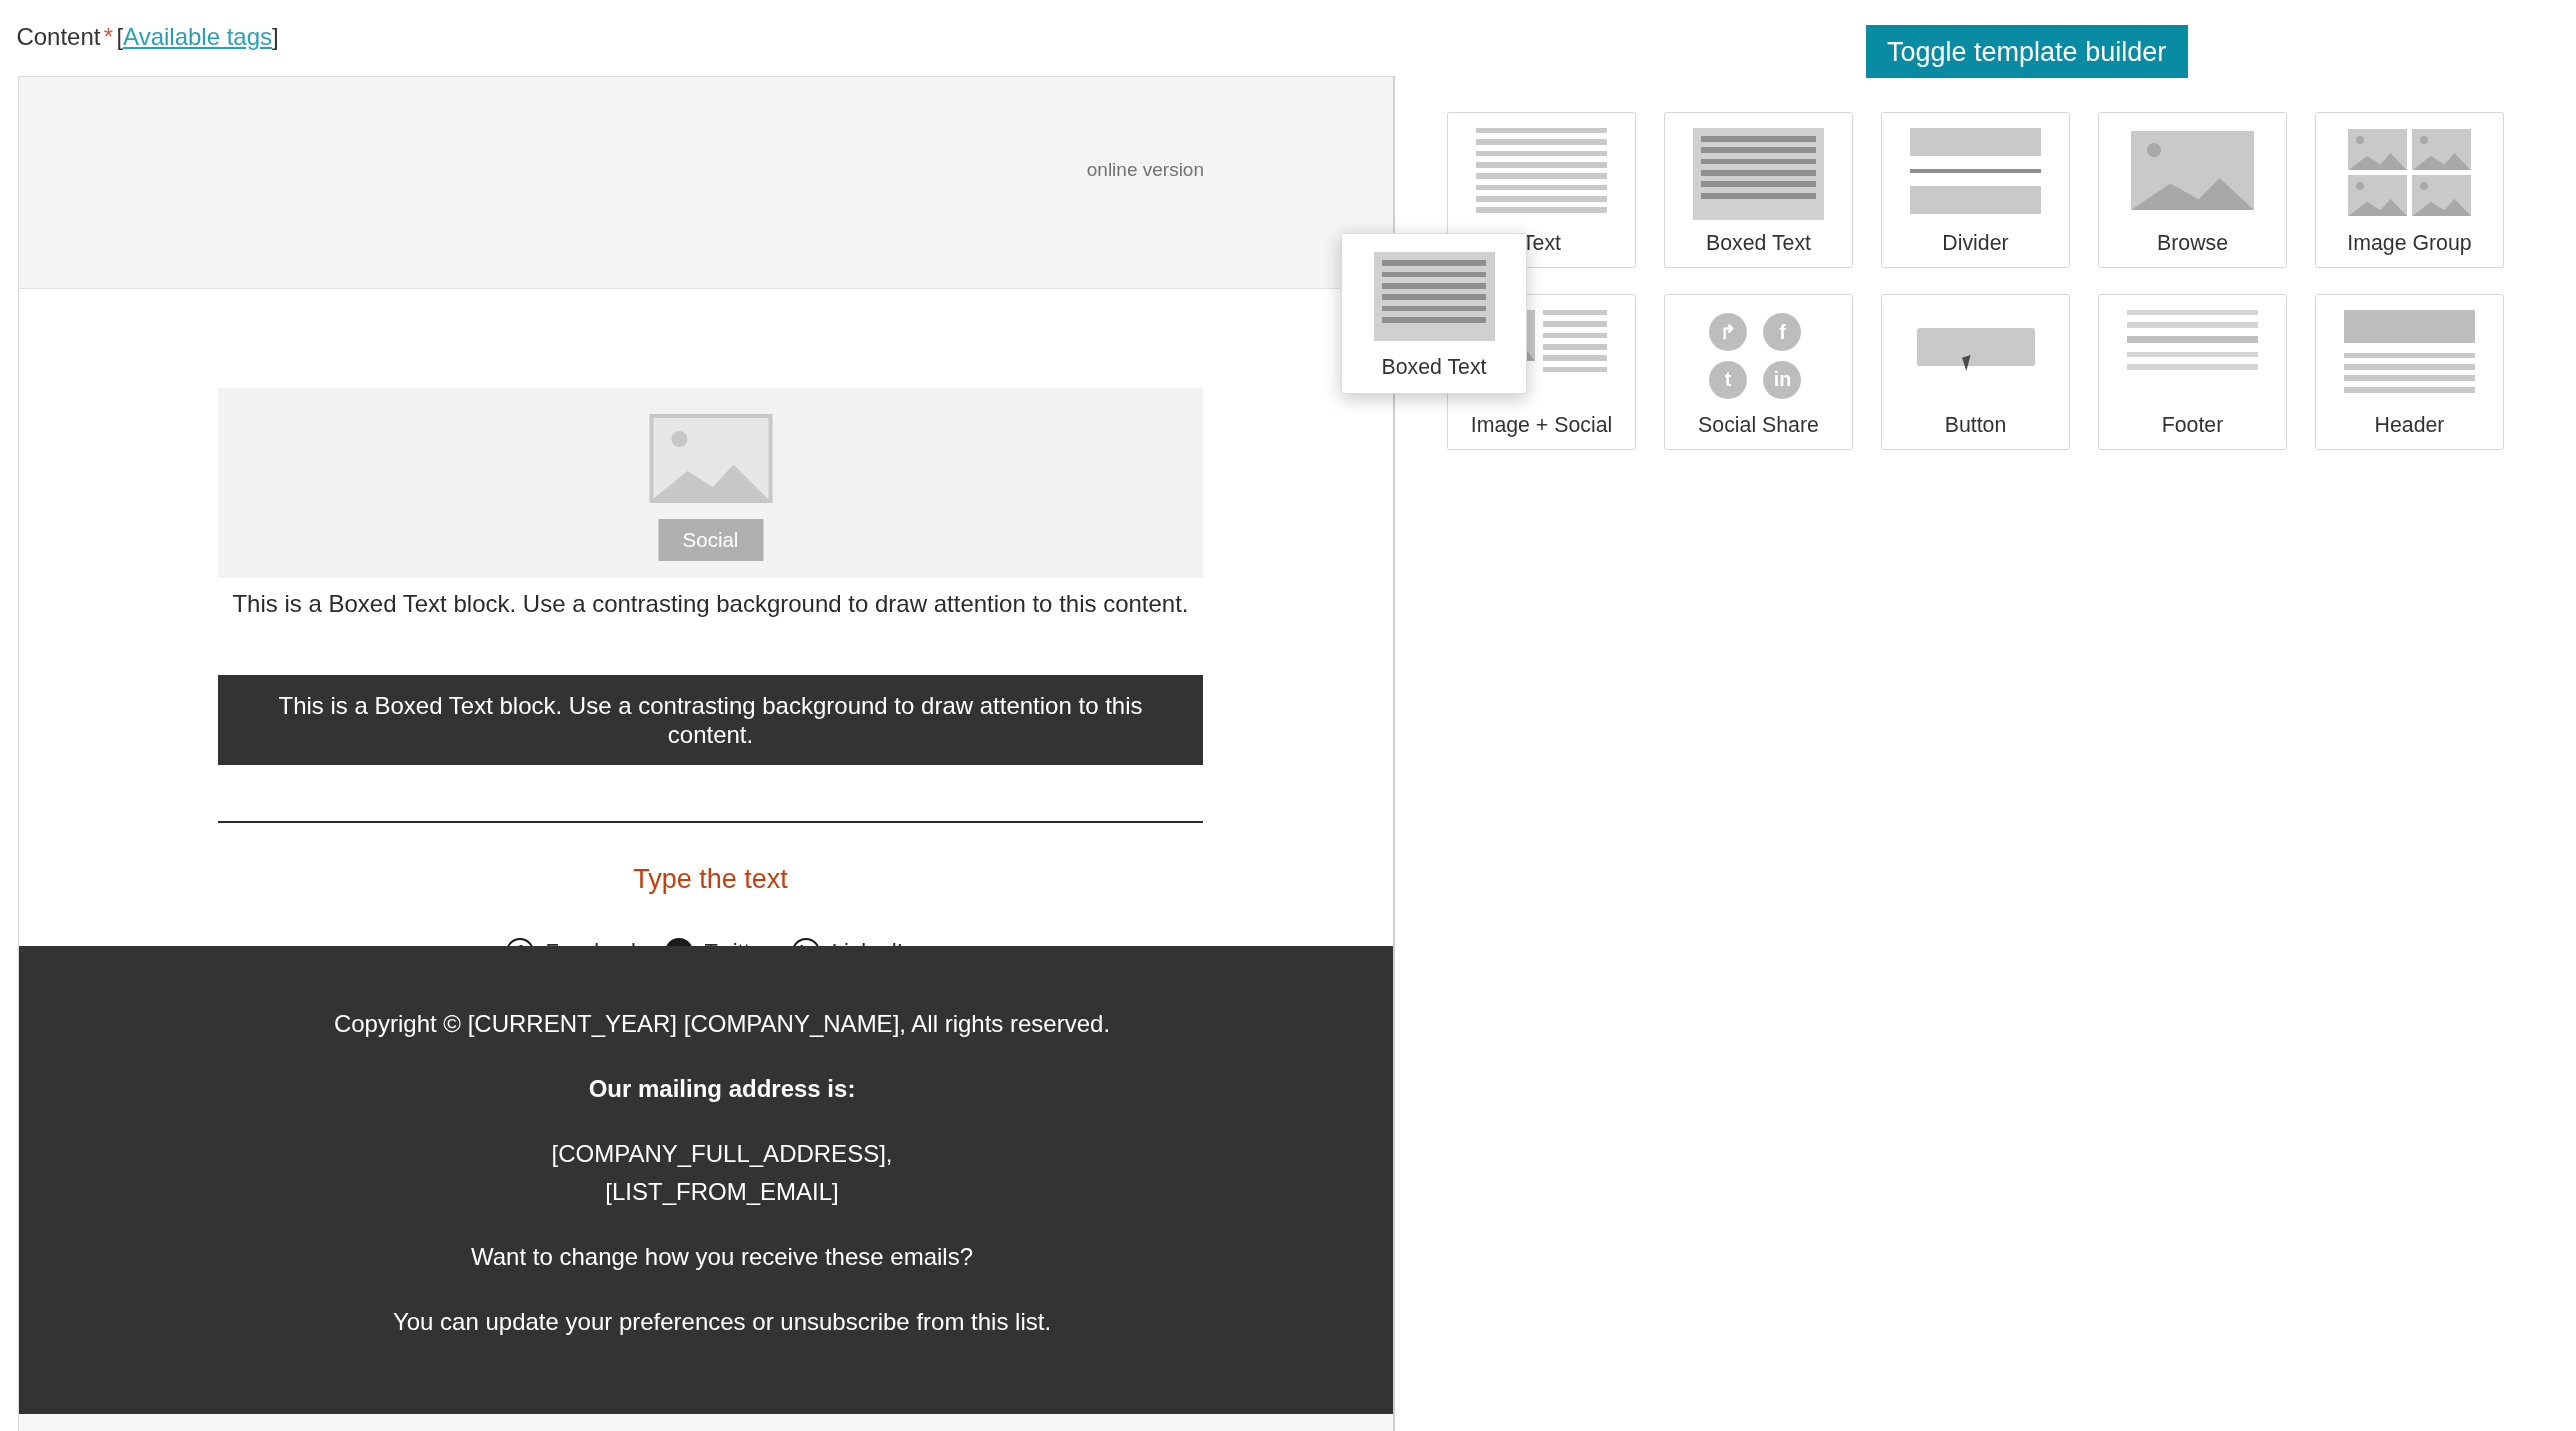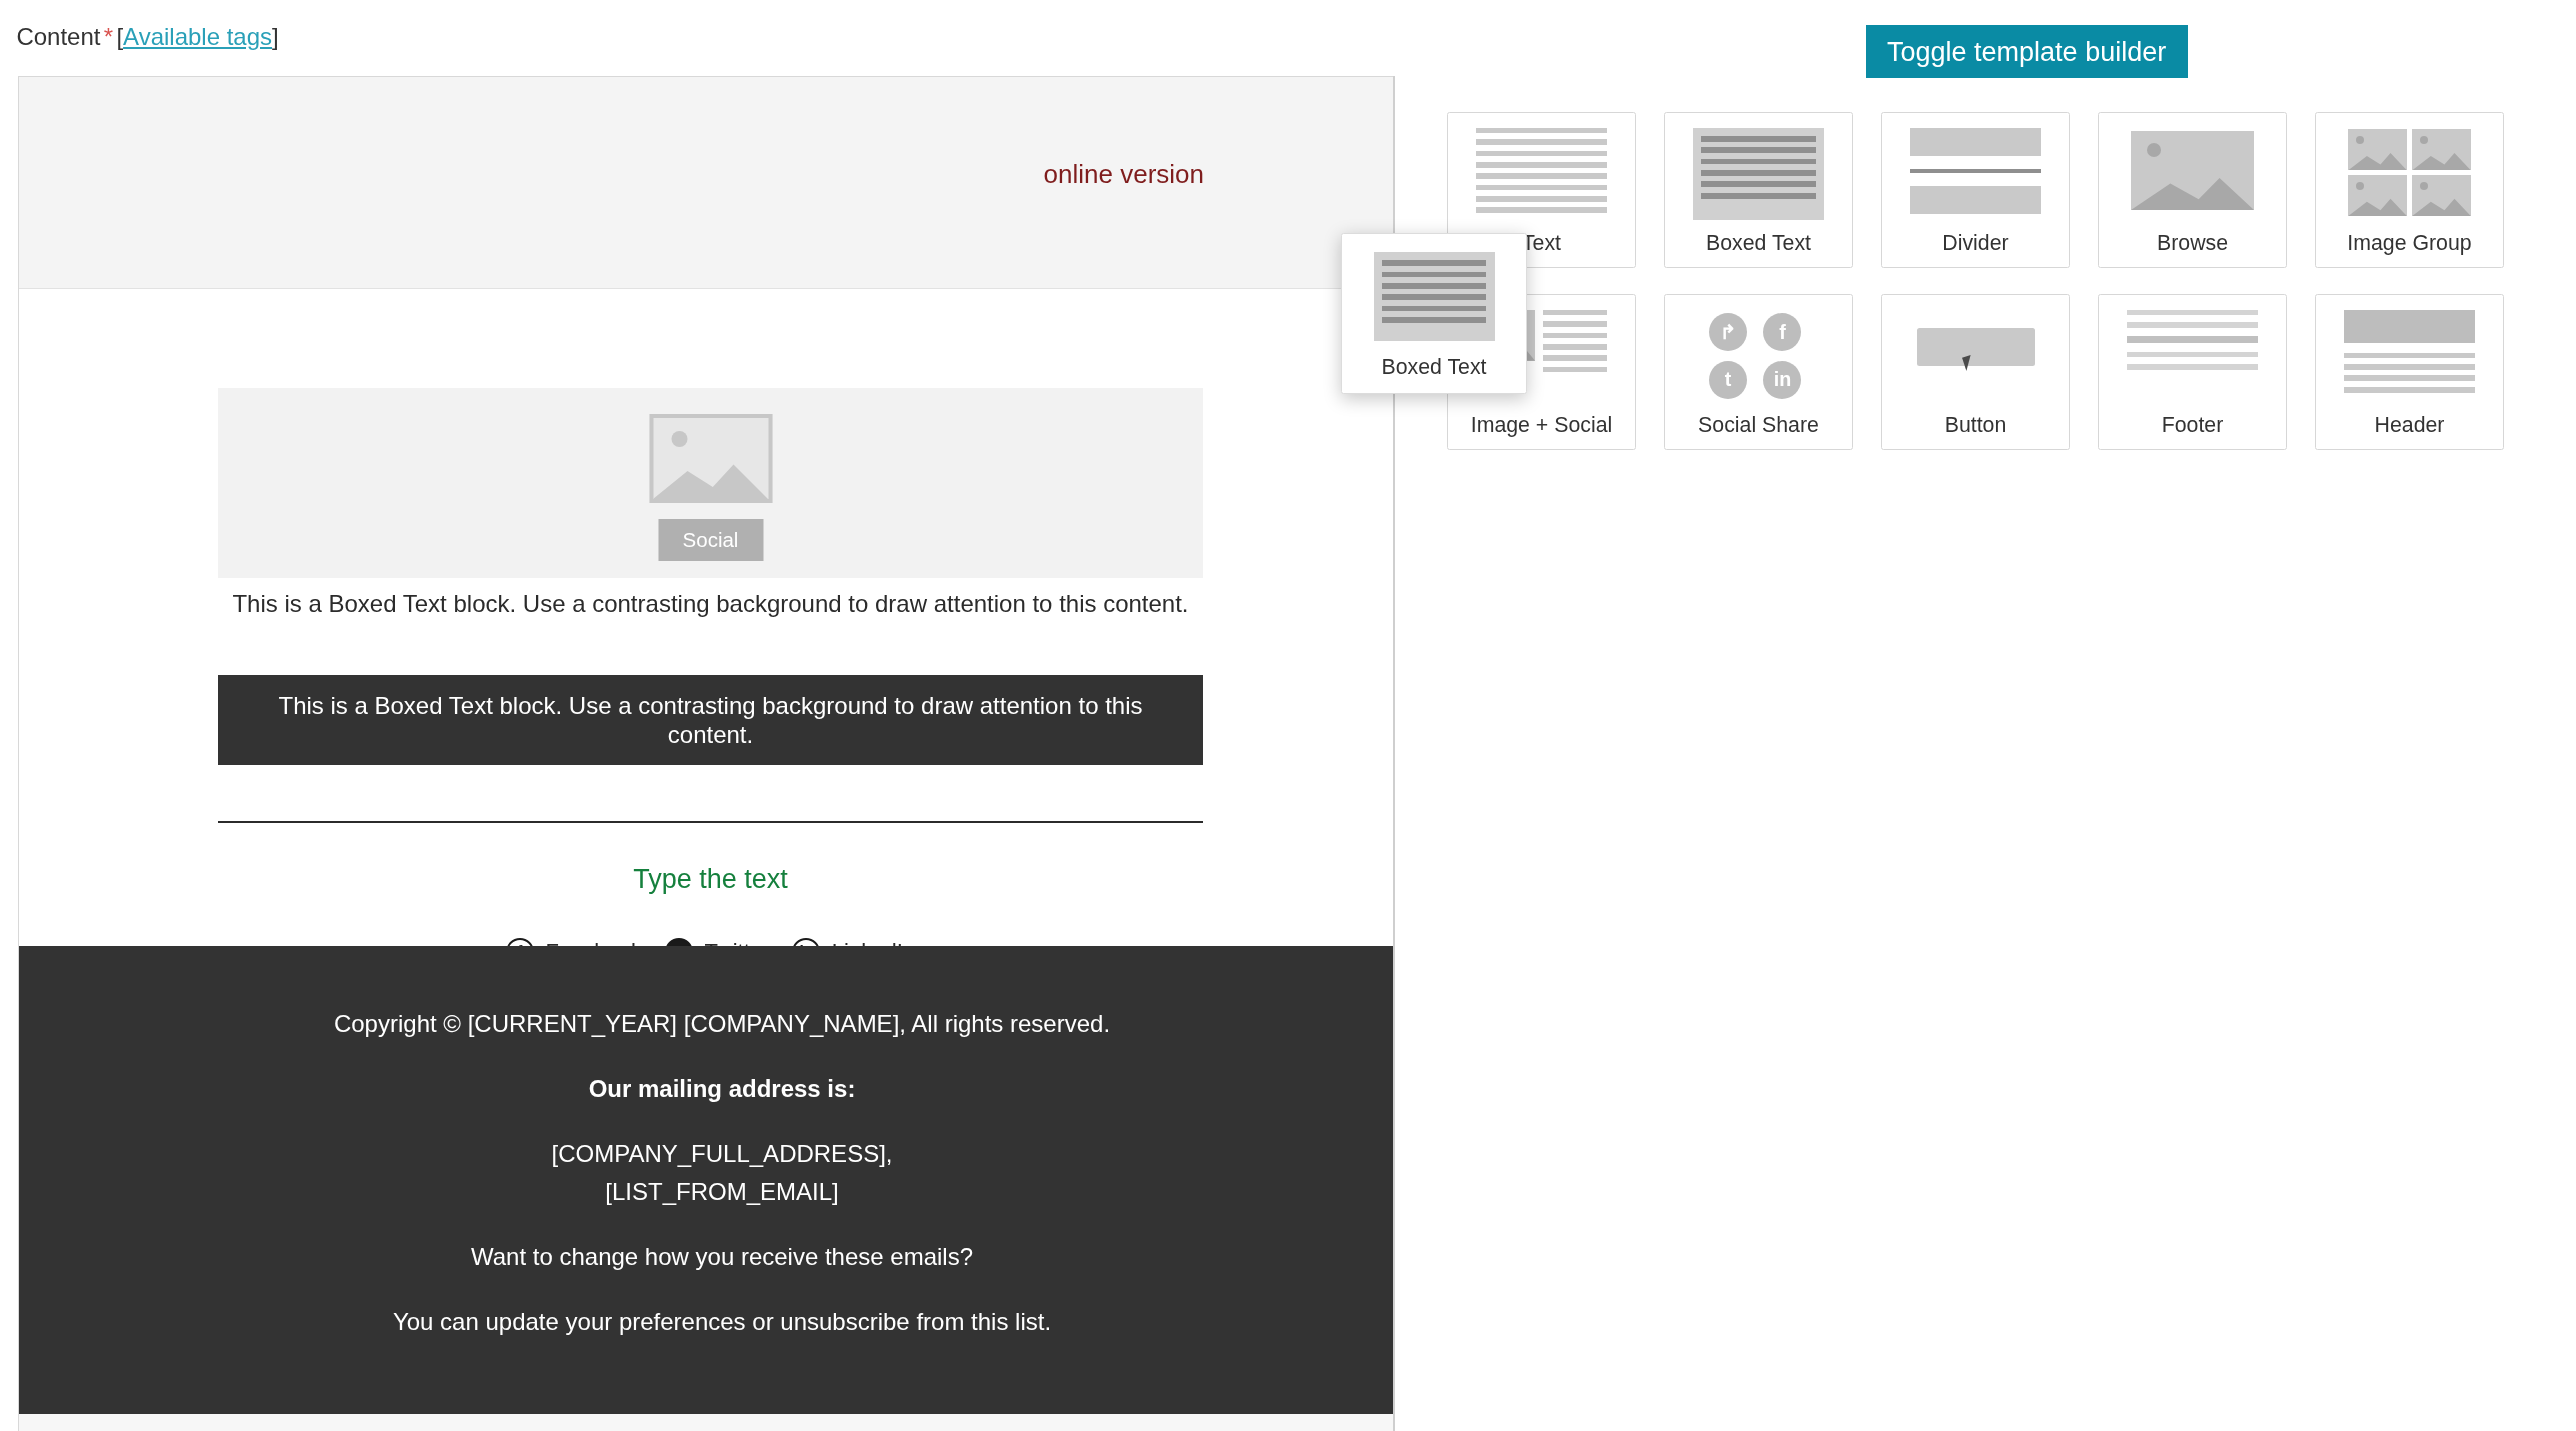--- a/index.html
+++ b/index.html
@@ -45,21 +45,21 @@
   .canvas-divider {
     position: absolute; left: 1393px; top: 76px;
     width: 1.6px; height: 1356px; background: #cfcfcf;
   }
   .preview-header {
     position: relative; height: 212px; background: #f4f4f4;
     border-bottom: 0.8px solid #e2e2e2;
   }
   .online-version {
     position: absolute; right: 189px; top: 82px;
-    font-size: 26px; color: #7f1d1d;
+    font-size: 19px; color: #737373;
   }
 
   .preview-body { position: relative; background: #ffffff; height: 657px; }
 
   .image-block {
     position: absolute; left: 199px; top: 99px;
     width: 985px; height: 190px; background: #f2f2f2;
   }
   .img-placeholder {
     position: absolute; left: 50%; top: 26px; transform: translateX(-50%);
@@ -92,21 +92,21 @@
     text-align: center; padding: 0 49px;
   }
 
   .divider-block {
     position: absolute; left: 199px; top: 532px; width: 985px;
     border-top: 2.5px solid #2b2b2b;
   }
 
   .type-text-block {
     position: absolute; left: 199px; top: 575px; width: 985px;
-    text-align: center; font-size: 27px; color: #15803d;
+    text-align: center; font-size: 27px; color: #c2410c;
   }
 
   .social-block {
     position: absolute; left: 199px; top: 649px; width: 985px;
     display: flex; align-items: center; justify-content: center;
     font-size: 22px; color: #2b2b2b;
   }
   .social-item { display: flex; align-items: center; margin: 0 11.5px; }
   .social-icon {
     width: 28px; height: 28px; border-radius: 50%;

